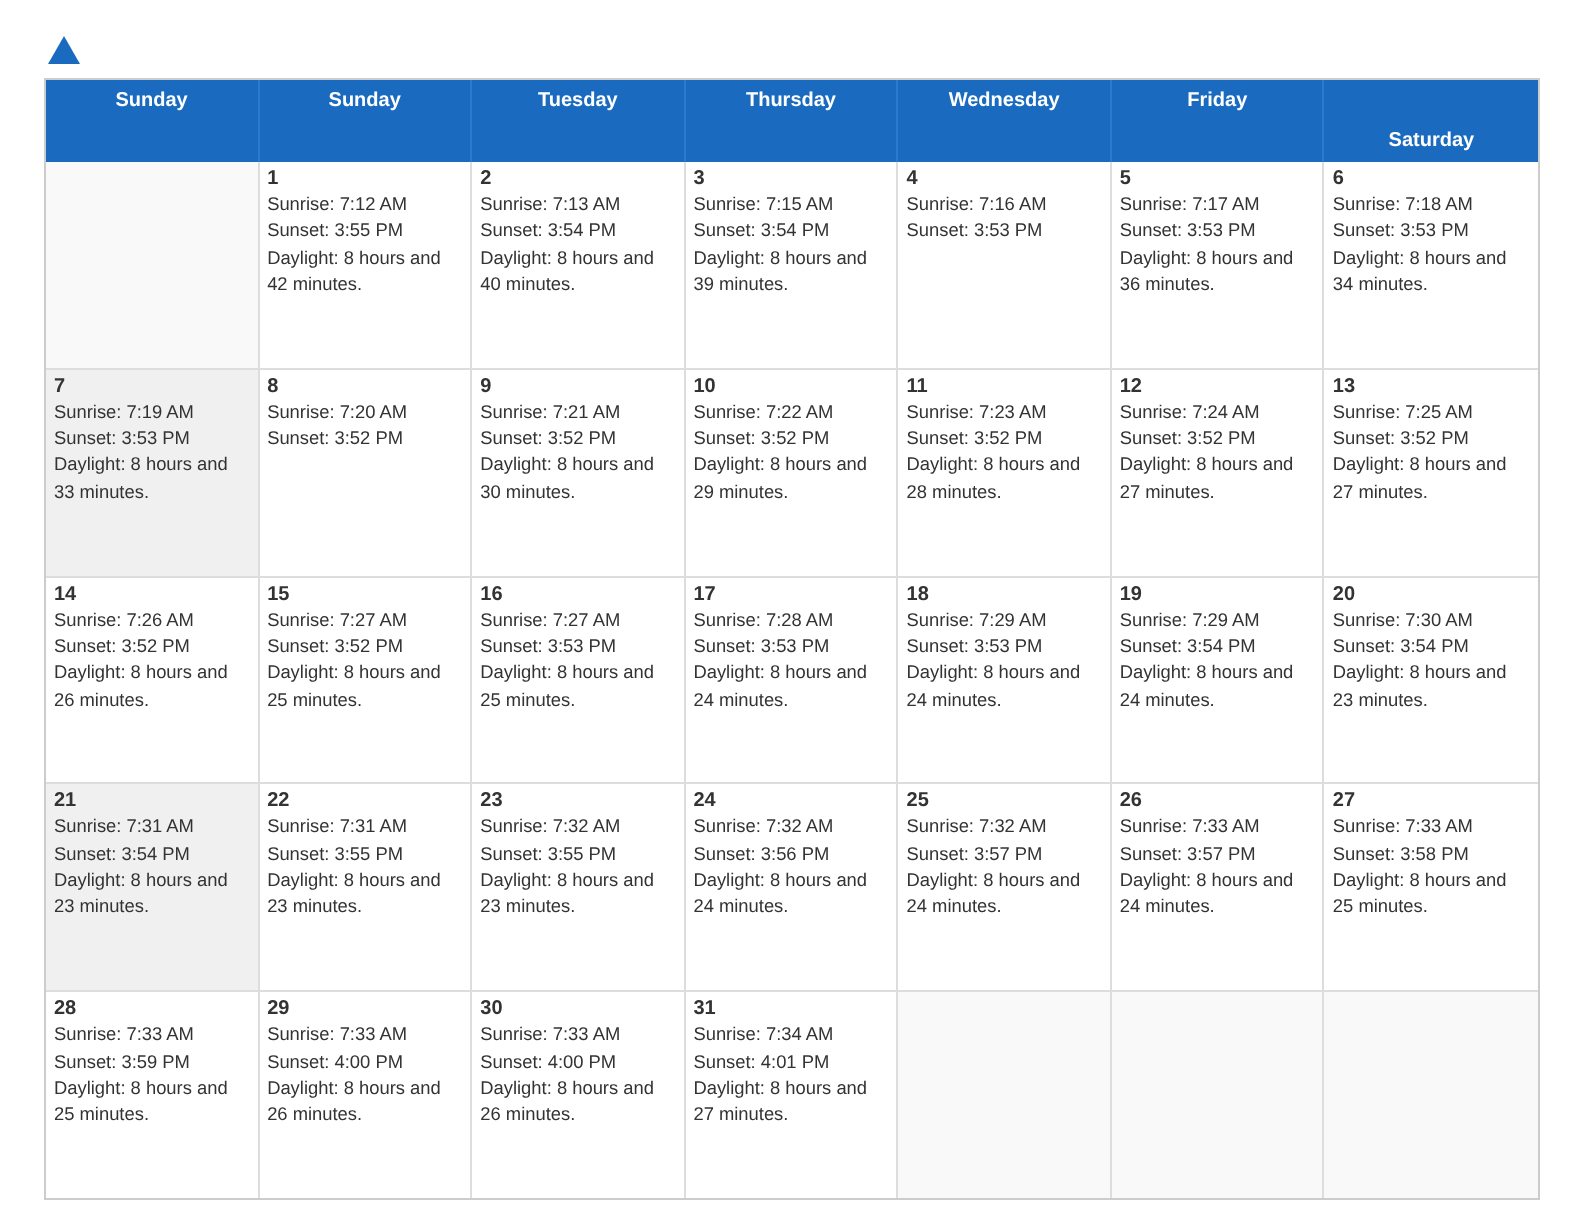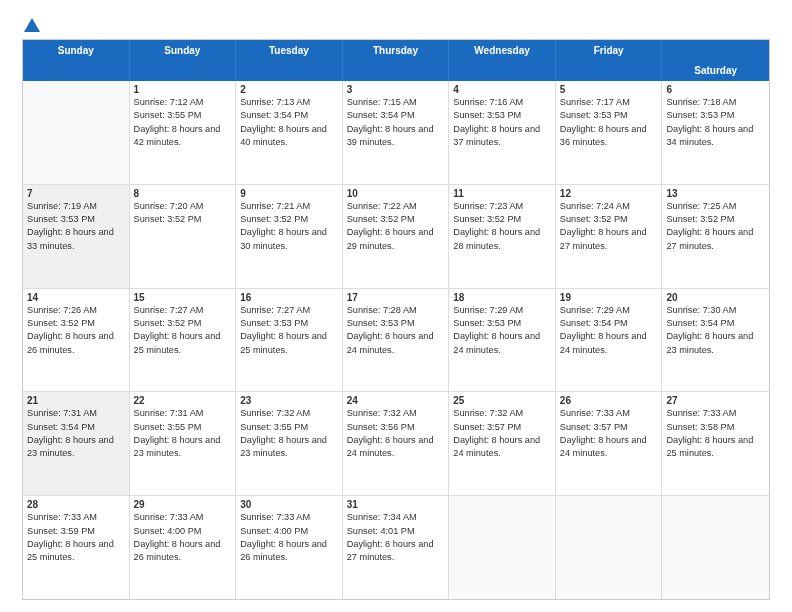--- a/index.html
+++ b/index.html
@@ -164,21 +164,20 @@
           <div class="cal-cell">
             <span class="day-num">3</span>
             <span class="cell-line">Sunrise: 7:15 AM</span>
             <span class="cell-line">Sunset: 3:54 PM</span>
             <span class="cell-line">Daylight: 8 hours and 39 minutes.</span>
           </div>
           <div class="cal-cell">
             <span class="day-num">4</span>
             <span class="cell-line">Sunrise: 7:16 AM</span>
             <span class="cell-line">Sunset: 3:53 PM</span>
-            <span class="cell-line">Daylight: 8 hours and 37 minutes.</span>
           </div>
           <div class="cal-cell">
             <span class="day-num">5</span>
             <span class="cell-line">Sunrise: 7:17 AM</span>
             <span class="cell-line">Sunset: 3:53 PM</span>
             <span class="cell-line">Daylight: 8 hours and 36 minutes.</span>
           </div>
           <div class="cal-cell">
             <span class="day-num">6</span>
             <span class="cell-line">Sunrise: 7:18 AM</span>

